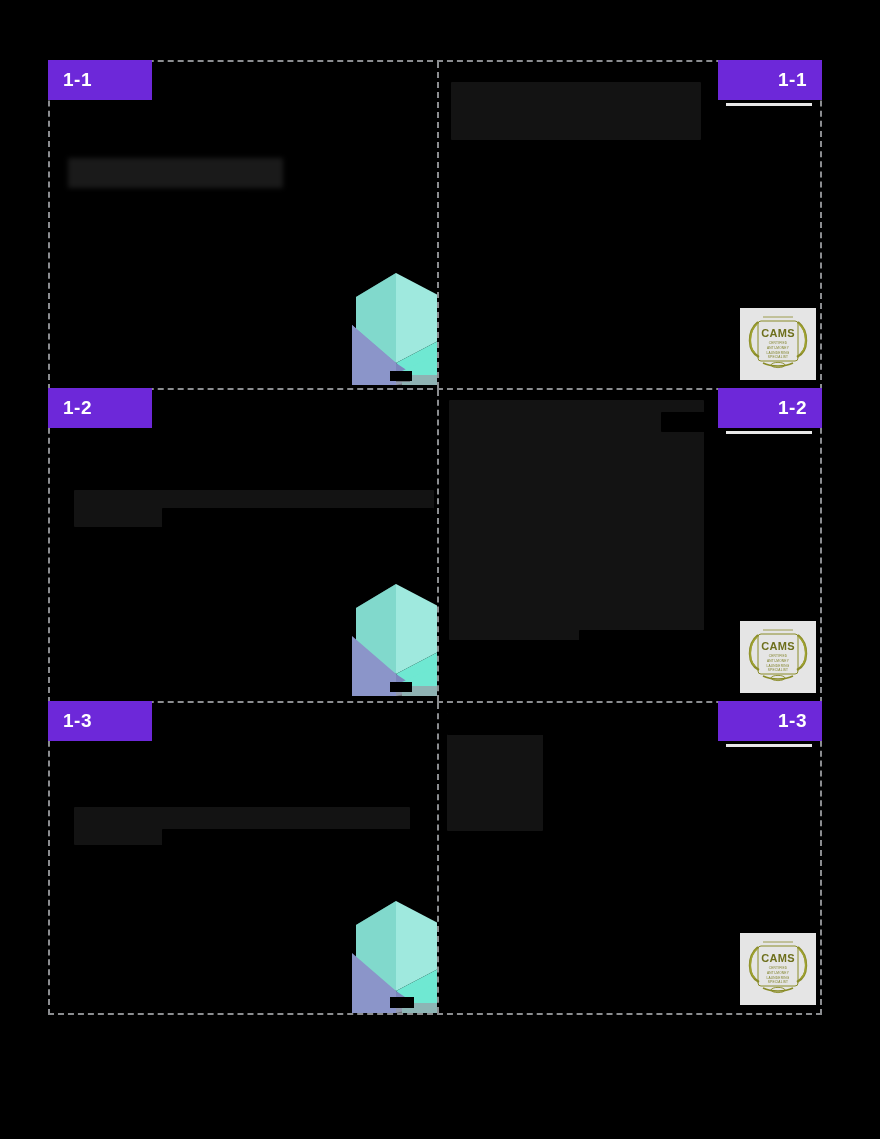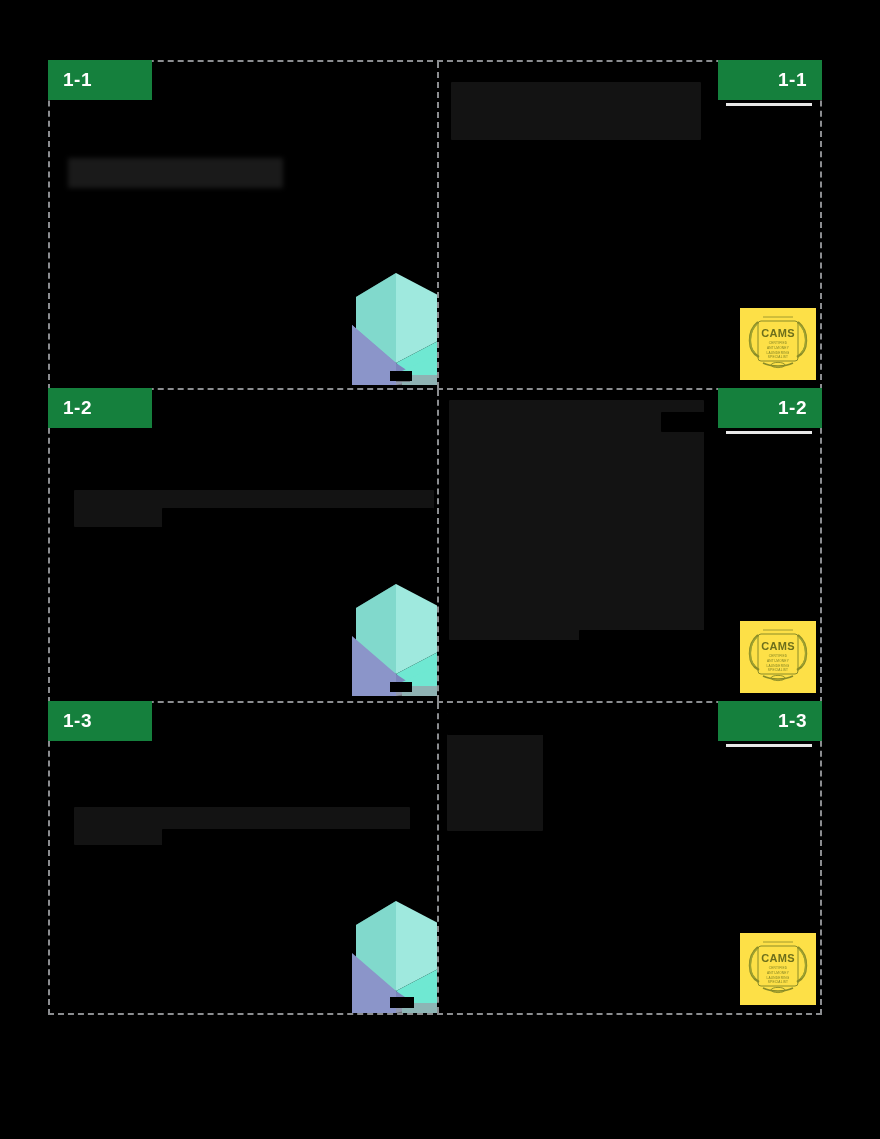--- a/index.html
+++ b/index.html
@@ -43,21 +43,21 @@
     overflow: hidden;
   }
   .col-left  { left: 0px;   width: 387px; }
   .col-right { left: 389px; right: 0px; }
 
   
   .sec-tab {
     position: absolute;
     top: -2px;
     height: 40px;
-    background: #15803d;
+    background: #6d28d9;
     color: #ffffff;
     font-size: 19px;
     font-weight: bold;
     letter-spacing: 0.5px;
     display: flex;
     align-items: center;
     z-index: 6;
   }
   .sec-tab-left {
     left: -2px;
@@ -95,21 +95,21 @@
   .logo-mark {
     position: absolute;
     width: 92px; height: 118px;
     z-index: 4;
   }
 
   
   .cams-badge {
     position: absolute;
     width: 76px; height: 72px;
-    background: #fde047;
+    background: #e5e5e5;
     display: flex;
     align-items: center;
     justify-content: center;
     z-index: 5;
   }
   .cams-inner {
     position: relative;
     width: 66px; height: 62px;
     display: flex;
     flex-direction: column;

